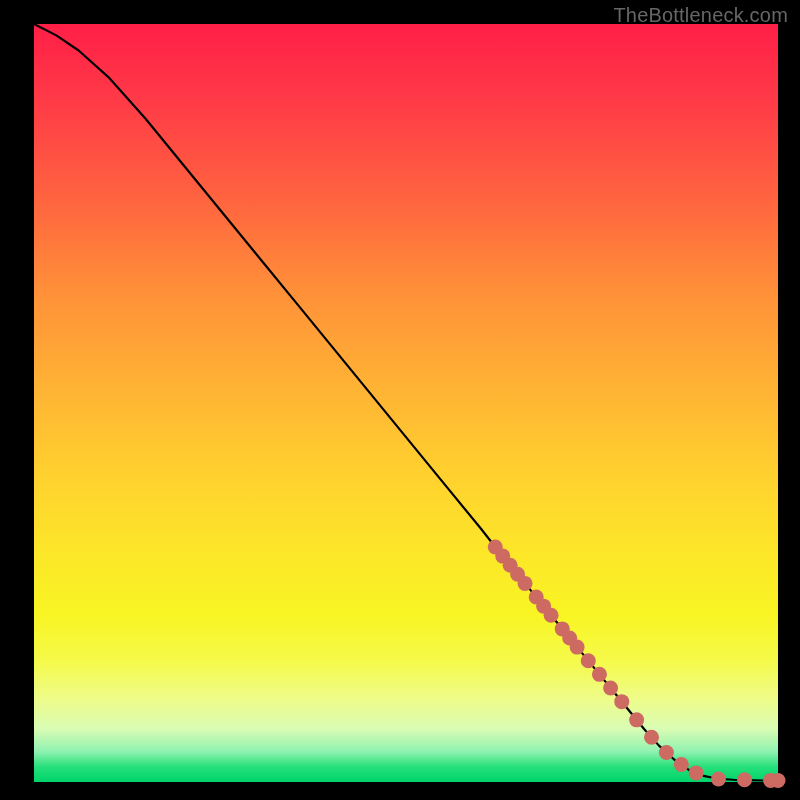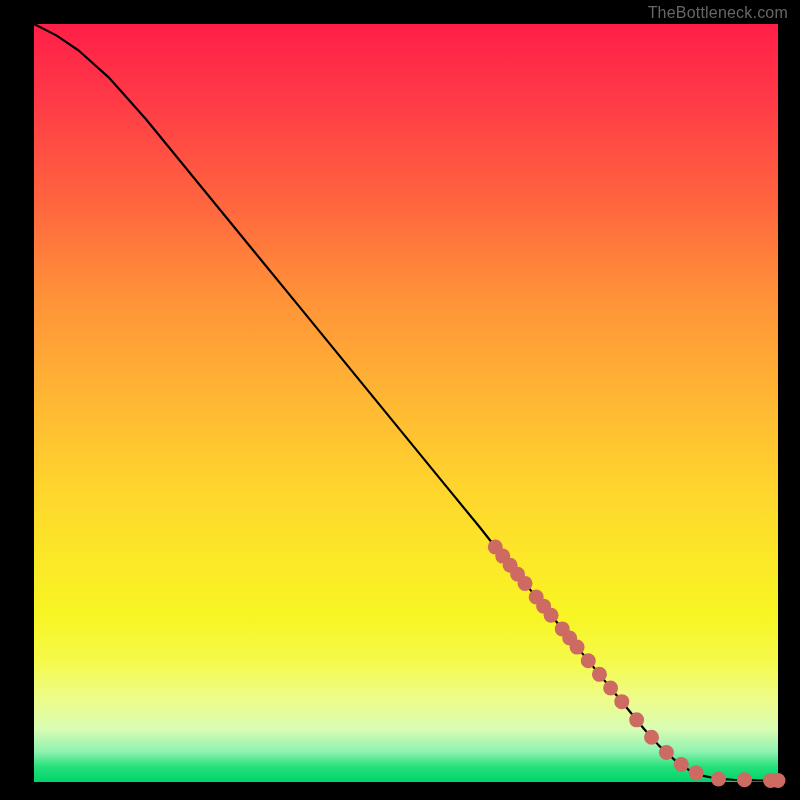--- a/index.html
+++ b/index.html
@@ -15,21 +15,21 @@
     position: relative;
     width: 800px;
     height: 800px;
     background: #000;
   }
   .watermark {
     position: absolute;
     top: 4px;
     right: 12px;
     color: #666;
-    font-size: 16px;
+    font-size: 20px;
     font-weight: 500;
     letter-spacing: 0.2px;
     z-index: 10;
   }
   .plot {
     position: absolute;
     left: 34px;
     top: 24px;
     width: 744px;
     height: 758px;

